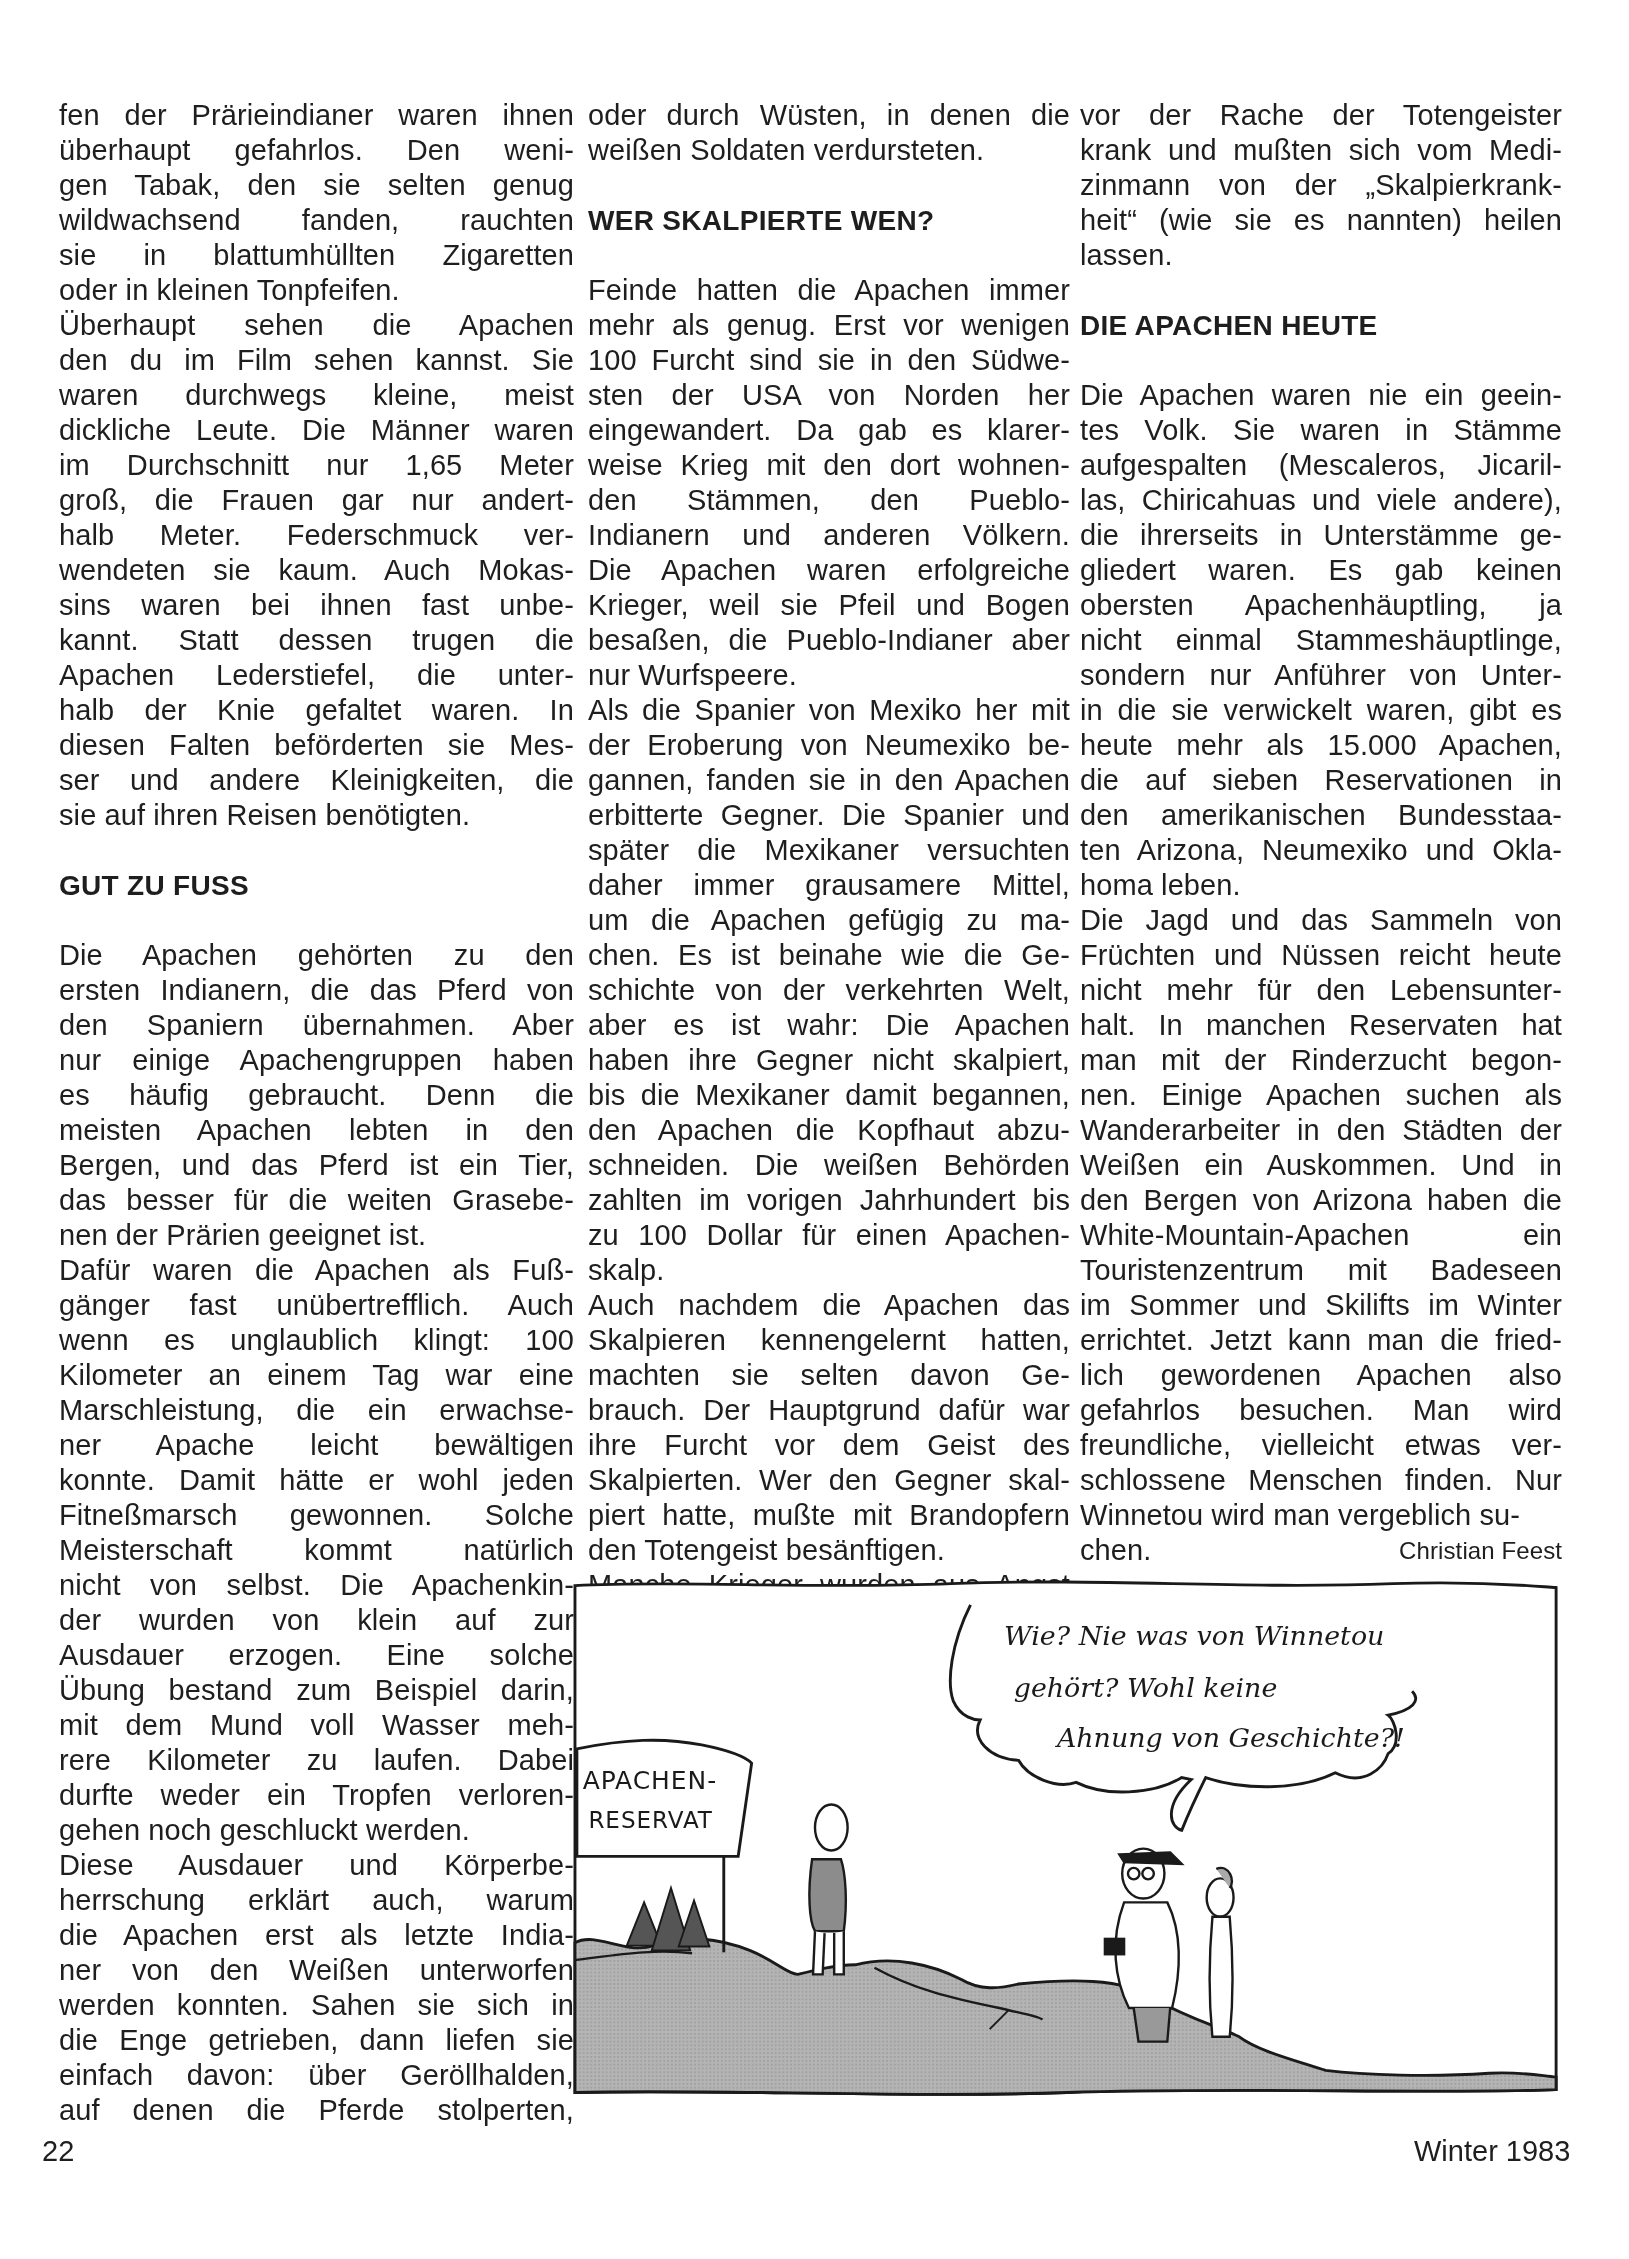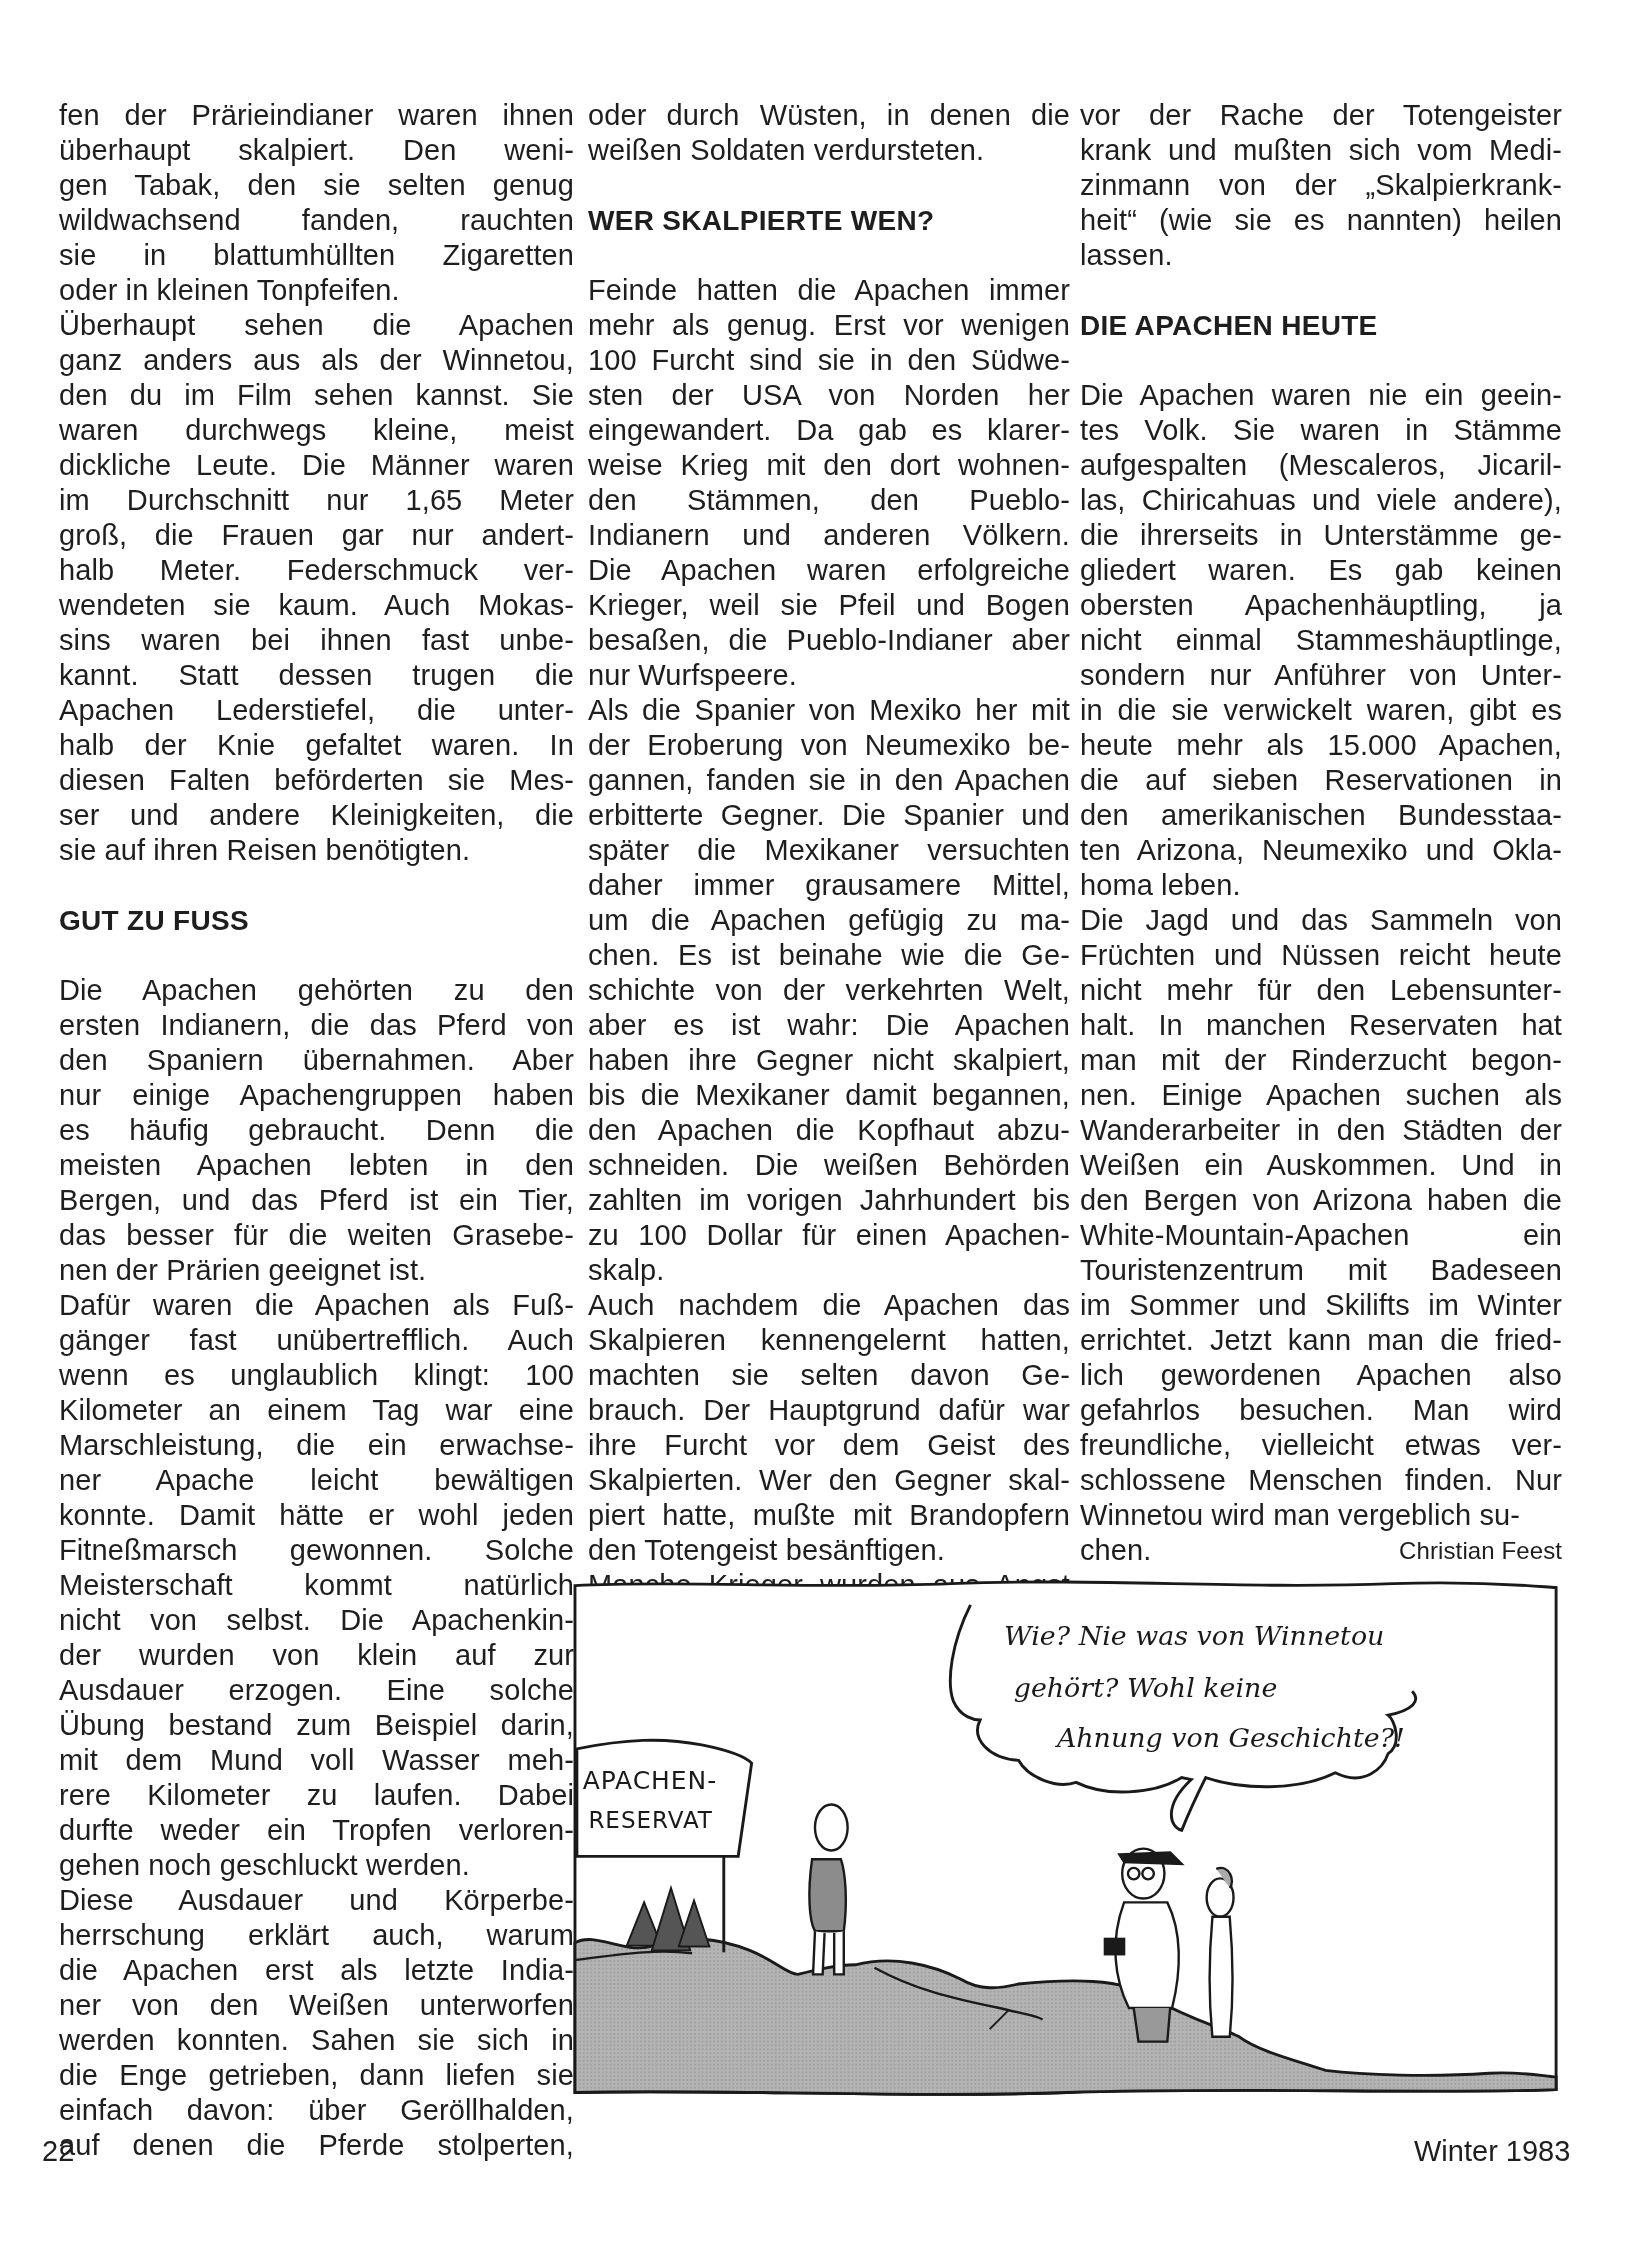--- a/index.html
+++ b/index.html
@@ -19,29 +19,28 @@
   .footer { position: absolute; top: 2135px; font-size: 29px; }
   #page-num { left: 42px; }
   #issue { left: 1414px; }
 </style>
 </head>
 <body>
 
 <div id="col1" class="col">
     <div>
       <span class="line">fen der Prärieindianer waren ihnen</span>
-      <span class="line">überhaupt skalpiert. Den weni-</span>
+      <span class="line">überhaupt gefahrlos. Den weni-</span>
       <span class="line">gen Tabak, den sie selten genug</span>
       <span class="line">wildwachsend fanden, rauchten</span>
       <span class="line">sie in blattumhüllten Zigaretten</span>
       <span class="line last">oder in kleinen Tonpfeifen.</span>
     </div>
     <div>
       <span class="line">Überhaupt sehen die Apachen</span>
-      <span class="line">ganz anders aus als der Winnetou,</span>
       <span class="line">den du im Film sehen kannst. Sie</span>
       <span class="line">waren durchwegs kleine, meist</span>
       <span class="line">dickliche Leute. Die Männer waren</span>
       <span class="line">im Durchschnitt nur 1,65 Meter</span>
       <span class="line">groß, die Frauen gar nur andert-</span>
       <span class="line">halb Meter. Federschmuck ver-</span>
       <span class="line">wendeten sie kaum. Auch Mokas-</span>
       <span class="line">sins waren bei ihnen fast unbe-</span>
       <span class="line">kannt. Statt dessen trugen die</span>
       <span class="line">Apachen Lederstiefel, die unter-</span>

